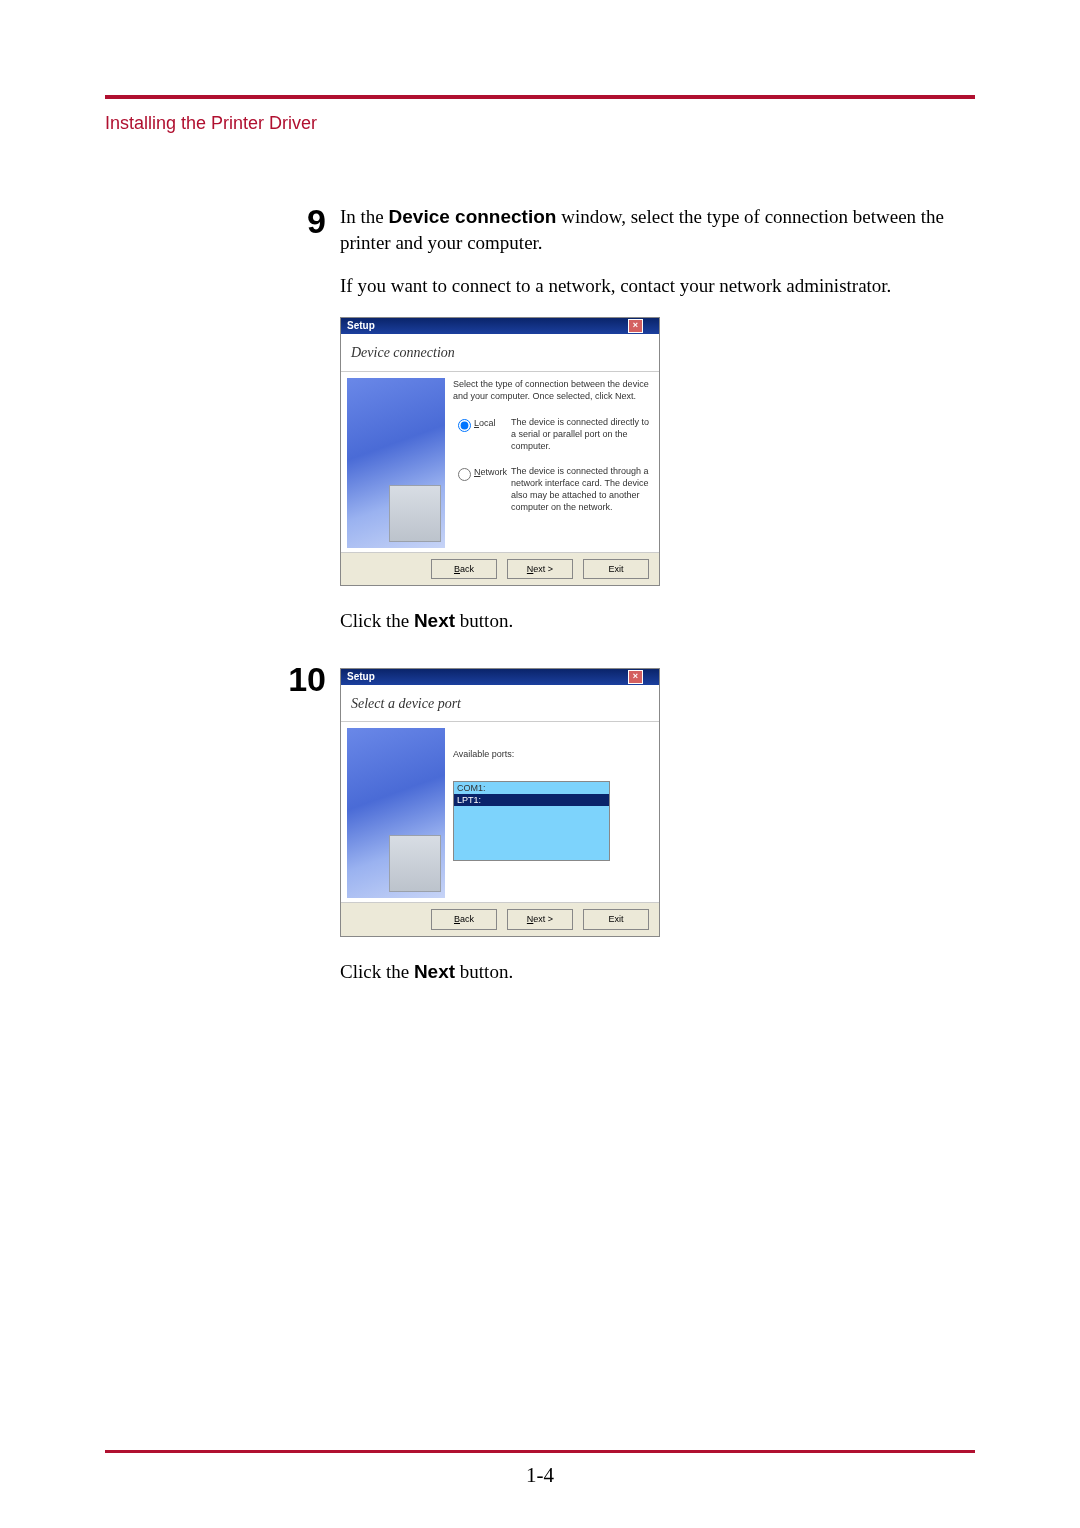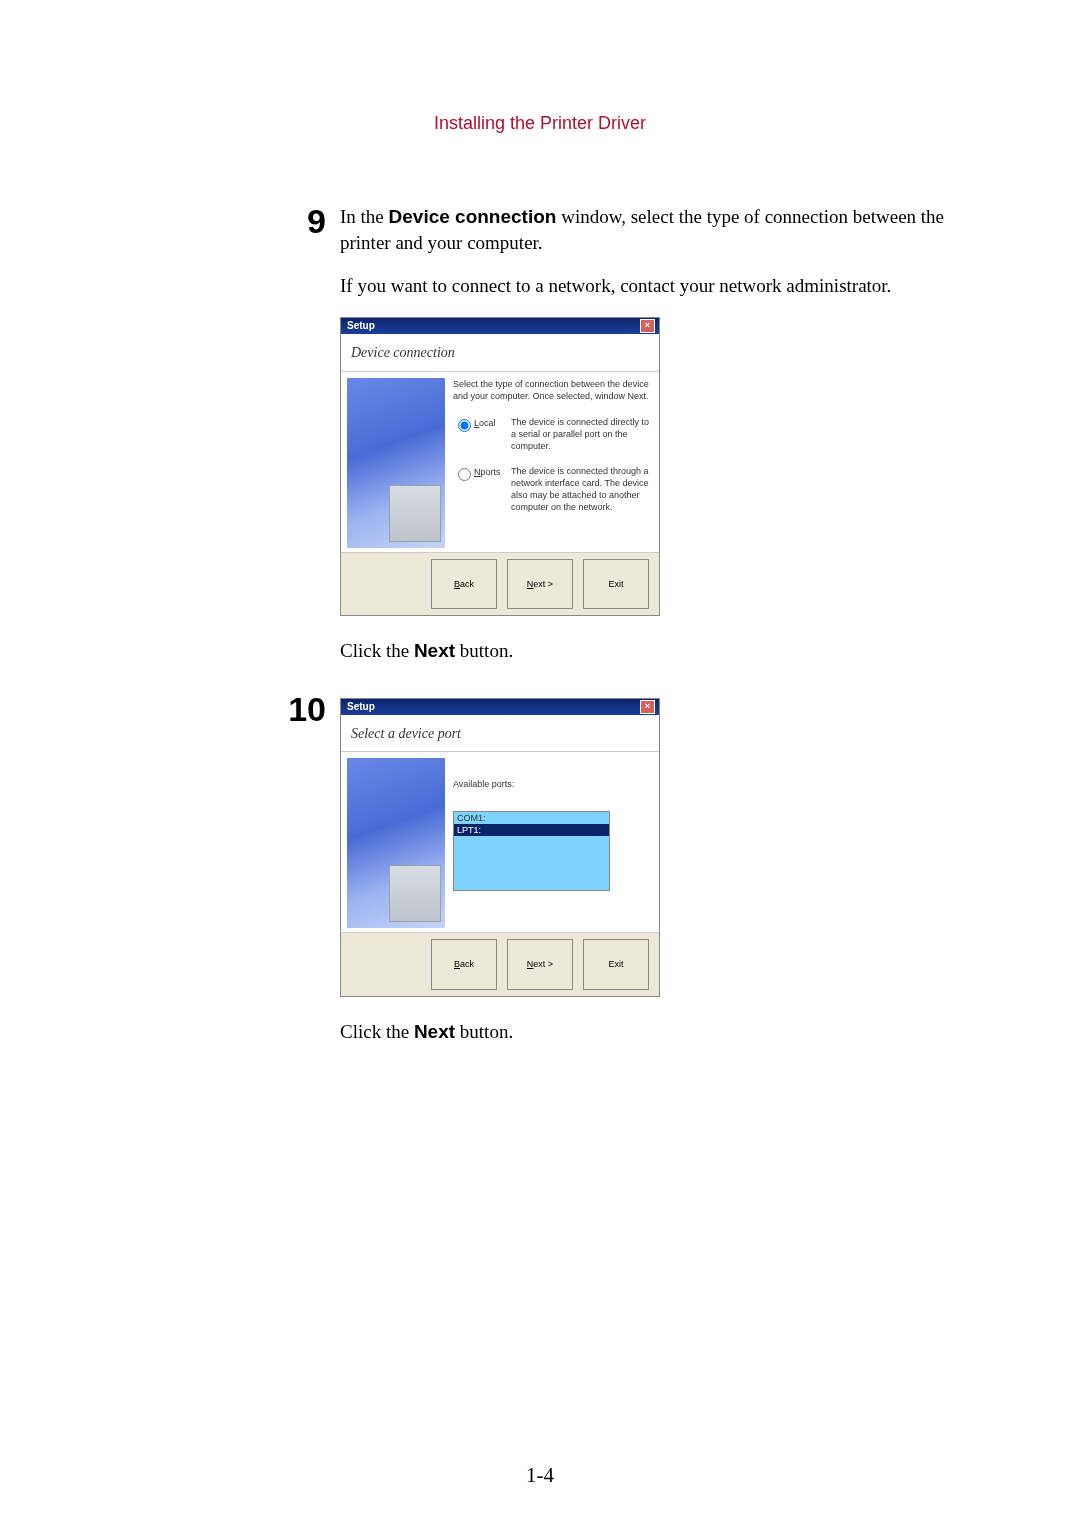--- a/index.html
+++ b/index.html
@@ -11,21 +11,20 @@
     width: 1080px;
   }
   .page {
     width: 1080px;
     min-height: 1528px;
     box-sizing: border-box;
     padding: 95px 105px 40px 105px;
     position: relative;
     display: flex;
     flex-direction: column;
-    align-items: center;
   }
   .top-rule {
     height: 4px;
     background: #b01030;
     margin-bottom: 14px;
   }
   .section-head {
     color: #b01030;
     font-family: Arial, Helvetica, sans-serif;
     font-size: 18px;
@@ -66,21 +65,21 @@
     font-family: Tahoma, Arial, sans-serif;
     font-size: 9px;
     background: #ece9d8;
   }
   .dlg-titlebar {
     display: flex;
     align-items: center;
     justify-content: space-between;
     background: linear-gradient(#0a246a,#1b3f9e);
     color: #fff;
-    padding: 1px 4px 1px 6px;
+    padding: 1px 16px 1px 6px;
     font-weight: 700;
     font-size: 10px;
     font-family: Tahoma, Arial, sans-serif;
   }
   .dlg-close {
     width: 13px; height: 12px;
     background: #d46060;
     border: 1px solid #fff;
     color: #fff;
     font-size: 9px;
@@ -145,21 +144,21 @@
     gap:10px;
     padding:6px 10px;
     border-top:1px solid #ccc;
     background:#ece9d8;
   }
   .dlg-btn {
     min-width:52px;
     text-align:center;
     border:1px solid #888;
     background:#ece9d8;
-    padding:18px 6px;
+    padding:3px 6px;
     font-size:9px;
   }
 
   .bottom-rule {
     height: 3px;
     background: #b01030;
     margin-top: auto;
   }
   .page-num {
     text-align: center;
@@ -190,30 +189,30 @@
               <span>Setup</span>
               <span class="dlg-close">×</span>
             </div>
             <div class="dlg-body">
               <div class="dlg-heading">Device connection</div>
               <div class="dlg-main">
                 <div class="dlg-left">
                     <div class="imgph"></div>
                   </div>
                 <div class="dlg-right">
-                  <div class="dlg-desc">Select the type of connection between the device and your computer. Once selected, window Next.</div>
+                  <div class="dlg-desc">Select the type of connection between the device and your computer. Once selected, click Next.</div>
                   <div class="radio-row">
                     <div class="radio-col">
                       <label><input type="radio" checked="" style=""><span class="u">L</span><span>ocal</span></label>
                     </div>
                     <div class="radio-text">The device is connected directly to a serial or parallel port on the computer.</div>
                   </div>
                   <div class="radio-row">
                     <div class="radio-col">
-                      <label><input type="radio" style=""><span class="u">N</span><span>ports</span></label>
+                      <label><input type="radio" style=""><span class="u">N</span><span>etwork</span></label>
                     </div>
                     <div class="radio-text">The device is connected through a network interface card. The device also may be attached to another computer on the network.</div>
                   </div>
                 </div>
               </div>
               <div class="dlg-buttons">
                 <div class="dlg-btn"><span class="u">B</span>ack</div>
                 <div class="dlg-btn"><span class="u">N</span>ext &gt;</div>
                 <div class="dlg-btn">Exit</div>
               </div>

